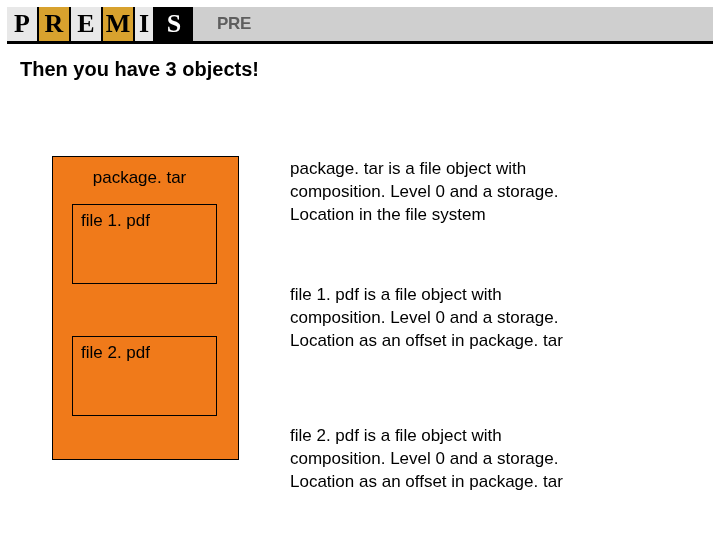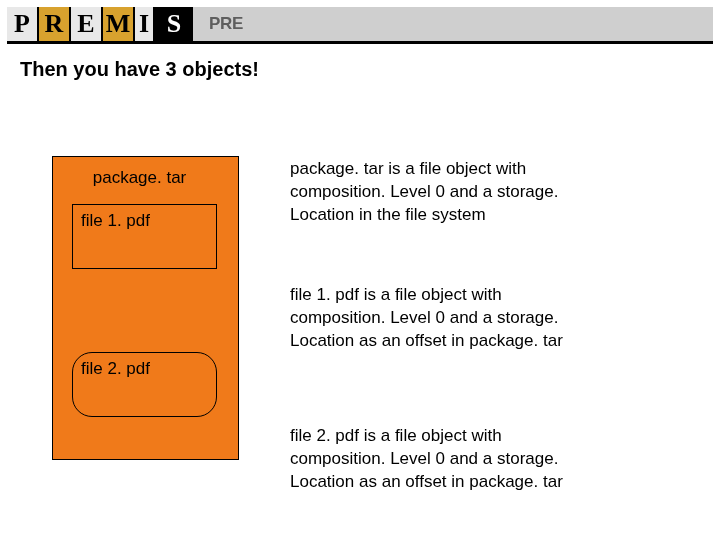--- a/index.html
+++ b/index.html
@@ -48,21 +48,21 @@
   .logo .s { background: #000; color: #fff; width: 38px; }
   .header-title {
     flex: 1;
     background: #cfcfcf;
     color: #5e5e5e;
     font-family: Verdana, Arial, sans-serif;
     font-weight: bold;
     font-size: 17px;
     display: flex;
     align-items: center;
-    padding-left: 16px;
+    padding-left: 24px;
     letter-spacing: -0.3px;
   }
   .header-title .big { font-size: 17px; }
 
   .heading {
     position: absolute;
     top: 58px;
     left: 20px;
     font-weight: bold;
     font-size: 20px;
@@ -82,29 +82,29 @@
     position: absolute;
     top: 168px;
     left: 52px;
     width: 175px;
     text-align: center;
     font-size: 17px;
   }
   .file-box {
     position: absolute;
     width: 145px;
-    height: 65px;
+    height: 80px;
     border: 1px solid #000;
     background: transparent;
     font-size: 17px;
     padding: 6px 8px;
     box-sizing: border-box;
   }
   .file1 { top: 204px; left: 72px; }
-  .file2 { top: 352px; left: 72px; border-radius: 20px; }
+  .file2 { top: 336px; left: 72px; }
 
   .desc {
     position: absolute;
     left: 290px;
     width: 300px;
     font-size: 17px;
     line-height: 1.35;
   }
   .desc1 { top: 158px; }
   .desc2 { top: 284px; }

